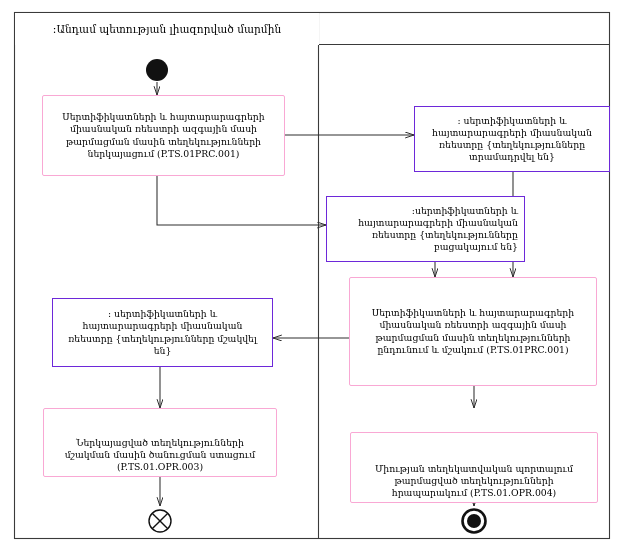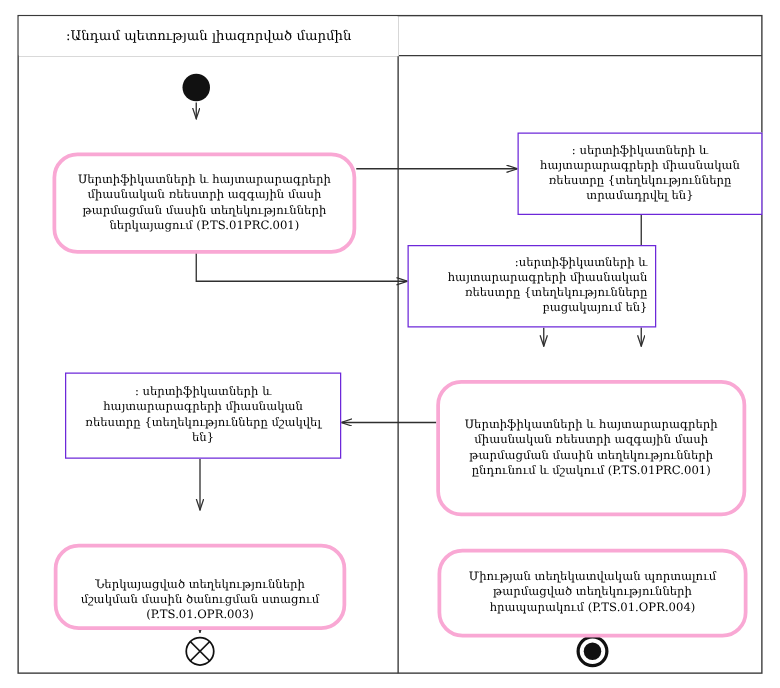--- a/index.html
+++ b/index.html
@@ -35,23 +35,22 @@
     display: flex;
     align-items: center;
     justify-content: center;
     text-align: center;
     background: #ffffff;
     border: 1px solid #3a3a3a;
     line-height: 1.30;
     padding: 3px 6px;
   }
   .action {
-    border-radius: 20px;
-    border: 3px solid #f9a8d4;
-    margin-top: 27px;
+    border-radius: 2px;
+    border: 1px solid #f9a8d4;
   }
   .state {
     border-radius: 0;
     border: 1px solid #6d28d9;
   }
   .node-text {
     display: block;
     width: 100%;
     white-space: pre-line;
     font-size: 9.3px;
@@ -161,19 +160,19 @@
 հայտարարագրերի միասնական
 ռեեստրը {տեղեկությունները մշակվել են}</span>
   </div>
 
   <div class="node action" style="left:43px; top:408px; width:234px; height:69px;align-items:flex-end;">
     <span class="node-text">Ներկայացված տեղեկությունների
 մշակման մասին ծանուցման ստացում
 (P.TS.01.OPR.003)</span>
   </div>
 
-  <div class="node action" style="left:350px; top:412px; width:248px; height:71px;">
+  <div class="node action" style="left:350px; top:432px; width:248px; height:71px;align-items:flex-end;">
     <span class="node-text">Միության տեղեկատվական պորտալում
 թարմացված տեղեկությունների
 հրապարակում (P.TS.01.OPR.004)</span>
   </div>
 
 </div>
 
 </body></html>

